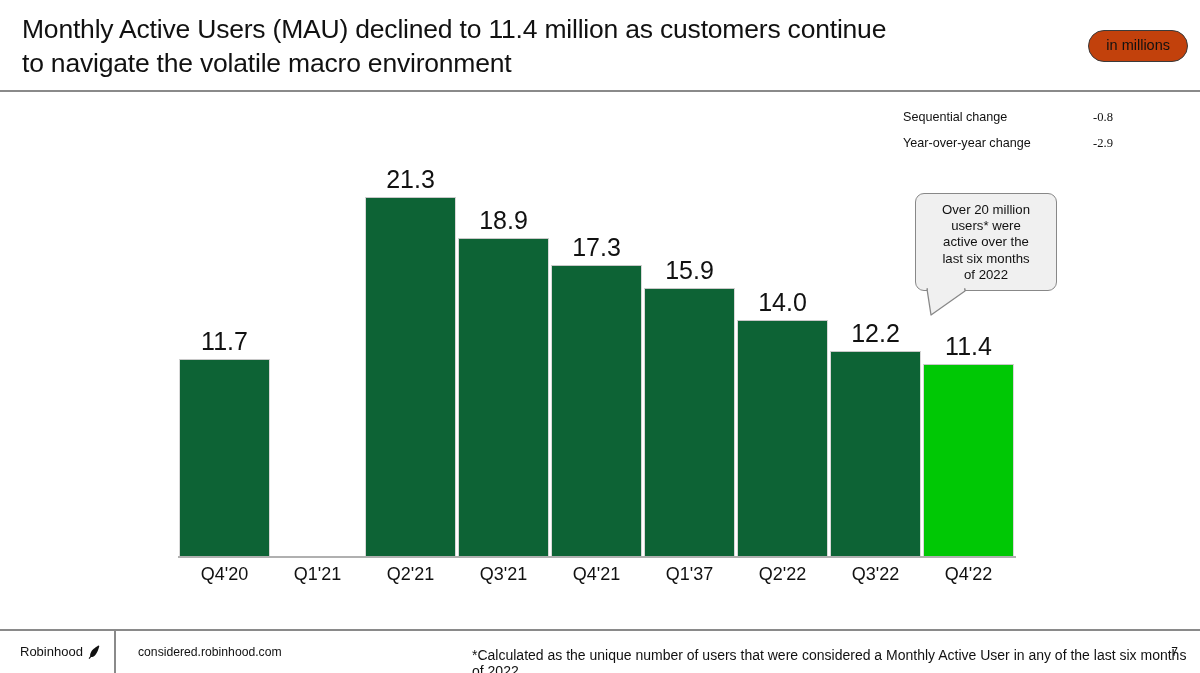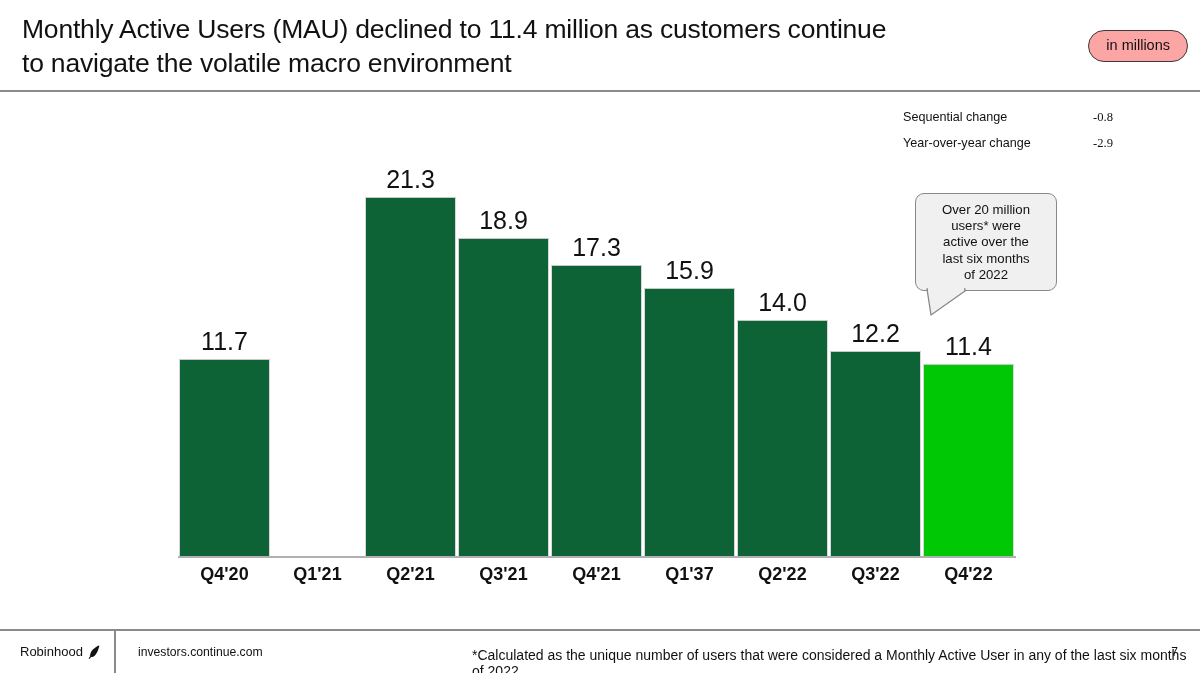--- a/index.html
+++ b/index.html
@@ -39,21 +39,21 @@
   #units-pill {
     position: absolute;
     right: 12px;
     top: 30px;
     border: 1.4px solid #3b3b3b;
     border-radius: 999px;
     padding: 6px 17px 7px 17px;
     font-size: 14.5px;
     line-height: 17px;
     color: #111111;
-    background: #fca5a5;
+    background: #c2410c;
     white-space: nowrap;
     text-align: center;
   }
   #header-rule {
     position: absolute;
     left: 0;
     top: 90px;
     width: 1200px;
     height: 1.5px;
     background: #8a8a8a;
@@ -140,21 +140,20 @@
     height: 26px;
   }
   .x-label {
     position: absolute;
     top: 0;
     text-align: center;
     font-size: 18px;
     line-height: 24px;
     color: #111111;
     white-space: nowrap;
-    font-weight: bold;
   }
 
   
   #callout {
     position: absolute;
     left: 915px;
     top: 193px;
     width: 142px;
     height: 98px;
   }
@@ -331,15 +330,15 @@
 <div id="footer-rule"></div>
 <div id="footer-divider"></div>
 
 <div id="brand">
   <span>Robinhood</span>
   <svg id="brand-feather" viewBox="0 0 12 14">
     <path d="M10.6 0.6 C9.2 1.3 4.6 4.2 3.1 7.0 C2.2 8.7 2.0 10.2 2.2 11.3 L0.6 13.3 L1.5 13.9 L3.1 11.9 C4.2 12.0 5.6 11.5 6.9 10.4 C9.3 8.4 10.9 3.2 11.3 1.1 Z" fill="#111111"></path>
   </svg>
 </div>
 
-<div id="investor-url">investors.continue.com</div>
+<div id="investor-url">considered.robinhood.com</div>
 <div id="footnote">*Calculated as the unique number of users that were considered a Monthly Active User in any of the last six months of 2022.</div>
 <div id="page-number">7</div>
 
 </body></html>

